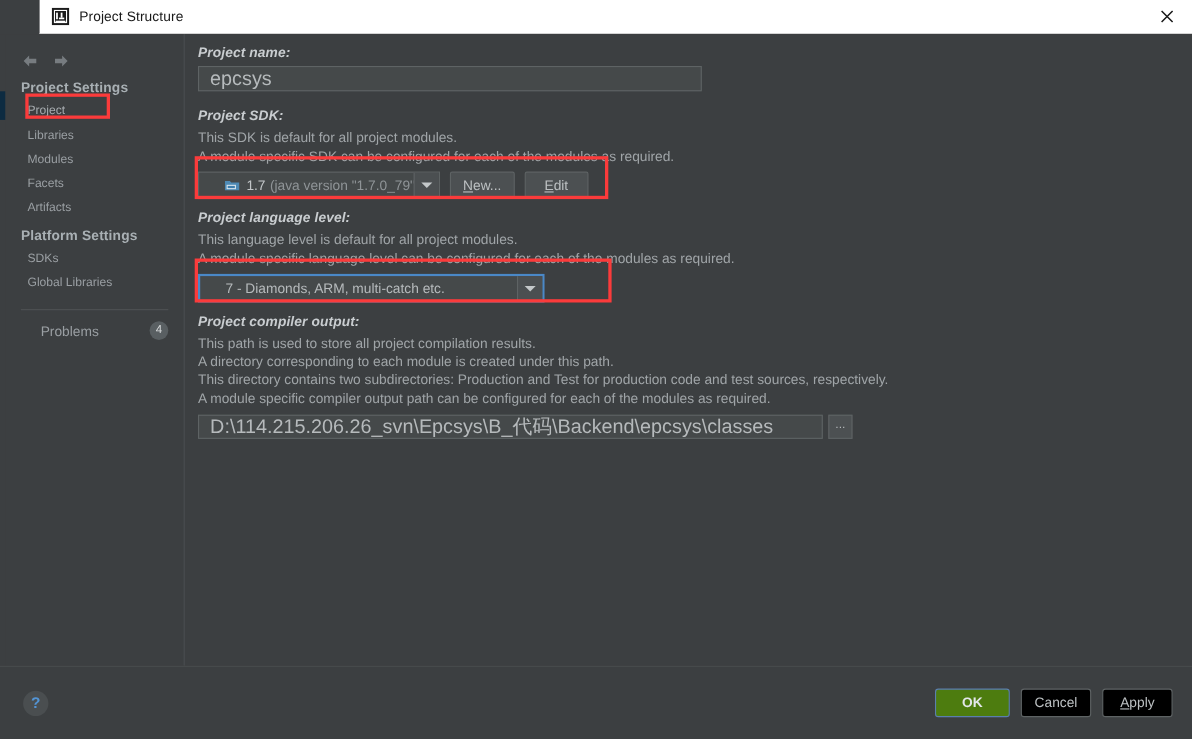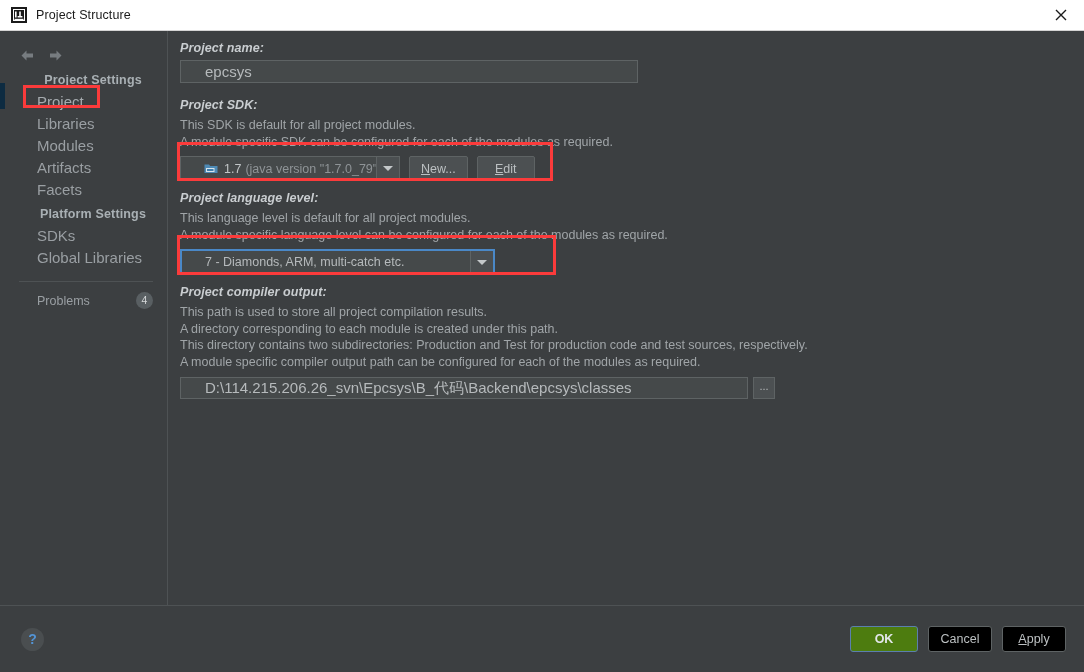--- a/index.html
+++ b/index.html
@@ -27,20 +27,21 @@
 
   
   #titlebar {
     height: 30px;
     min-height: 30px;
     background: #ffffff;
     border-bottom: 1px solid #d4d4d4;
     display: flex;
     align-items: center;
     position: relative;
+    margin-left: 36px;
   }
   .title-icon {
     width: 16px;
     height: 16px;
     margin-left: 11px;
     margin-right: 9px;
     flex: 0 0 auto;
     display: block;
   }
   .title-text {
@@ -104,26 +105,25 @@
     height: 24px;
   }
   .nav-arrows svg { display: block; }
 
   .group-title {
     color: #a9b0b4;
     font-size: 12.5px;
     font-weight: bold;
     padding: 6px 0 4px 14px;
     letter-spacing: 0.15px;
-    text-align: center;
   }
   .nav-item {
     color: #9a9fa3;
-    font-size: 15px;
-    padding: 2px 0 3px 32px;
+    font-size: 11px;
+    padding: 2px 0 3px 20px;
     line-height: 17px;
     position: relative;
     cursor: default;
   }
   .nav-item.selected {
     color: #a6abaf;
   }
   .sidebar-sep {
     height: 1px;
     background: #4e5254;
@@ -175,24 +175,24 @@
     color: #a0a5a8;
     font-size: 12.5px;
     line-height: 16.5px;
   }
 
   .textfield {
     height: 23px;
     background: #45494a;
     border: 1px solid #5e6364;
     color: #b6babc;
-    font-size: 15px;
-    display: flex;
-    align-items: center;
-    padding: 0 24px;
+    font-size: 18px;
+    display: flex;
+    align-items: center;
+    padding: 0 10px;
     box-sizing: border-box;
   }
 
   
   .projname-field {
     width: 458px;
     margin-top: 5px;
   }
 
   
@@ -402,22 +402,22 @@
         </svg>
         <svg width="17" height="15" viewBox="0 0 17 15">
           <path d="M9.5,2.5 L14.5,7.5 L9.5,12.5 L9.5,9.5 L3,9.5 L3,5.5 L9.5,5.5 Z" fill="#777c80"></path>
         </svg>
       </div>
 
       <div class="group-title">Project Settings</div>
       <div class="nav-item selected">Project</div>
       <div class="nav-item">Libraries</div>
       <div class="nav-item">Modules</div>
+      <div class="nav-item">Facets</div>
       <div class="nav-item">Artifacts</div>
-      <div class="nav-item">Facets</div>
 
       <div class="group-title">Platform Settings</div>
       <div class="nav-item">SDKs</div>
       <div class="nav-item">Global Libraries</div>
 
       <div class="sidebar-sep"></div>
 
       <div class="problems-row">
         <span class="lbl">Problems</span>
         <span class="badge">4</span>

